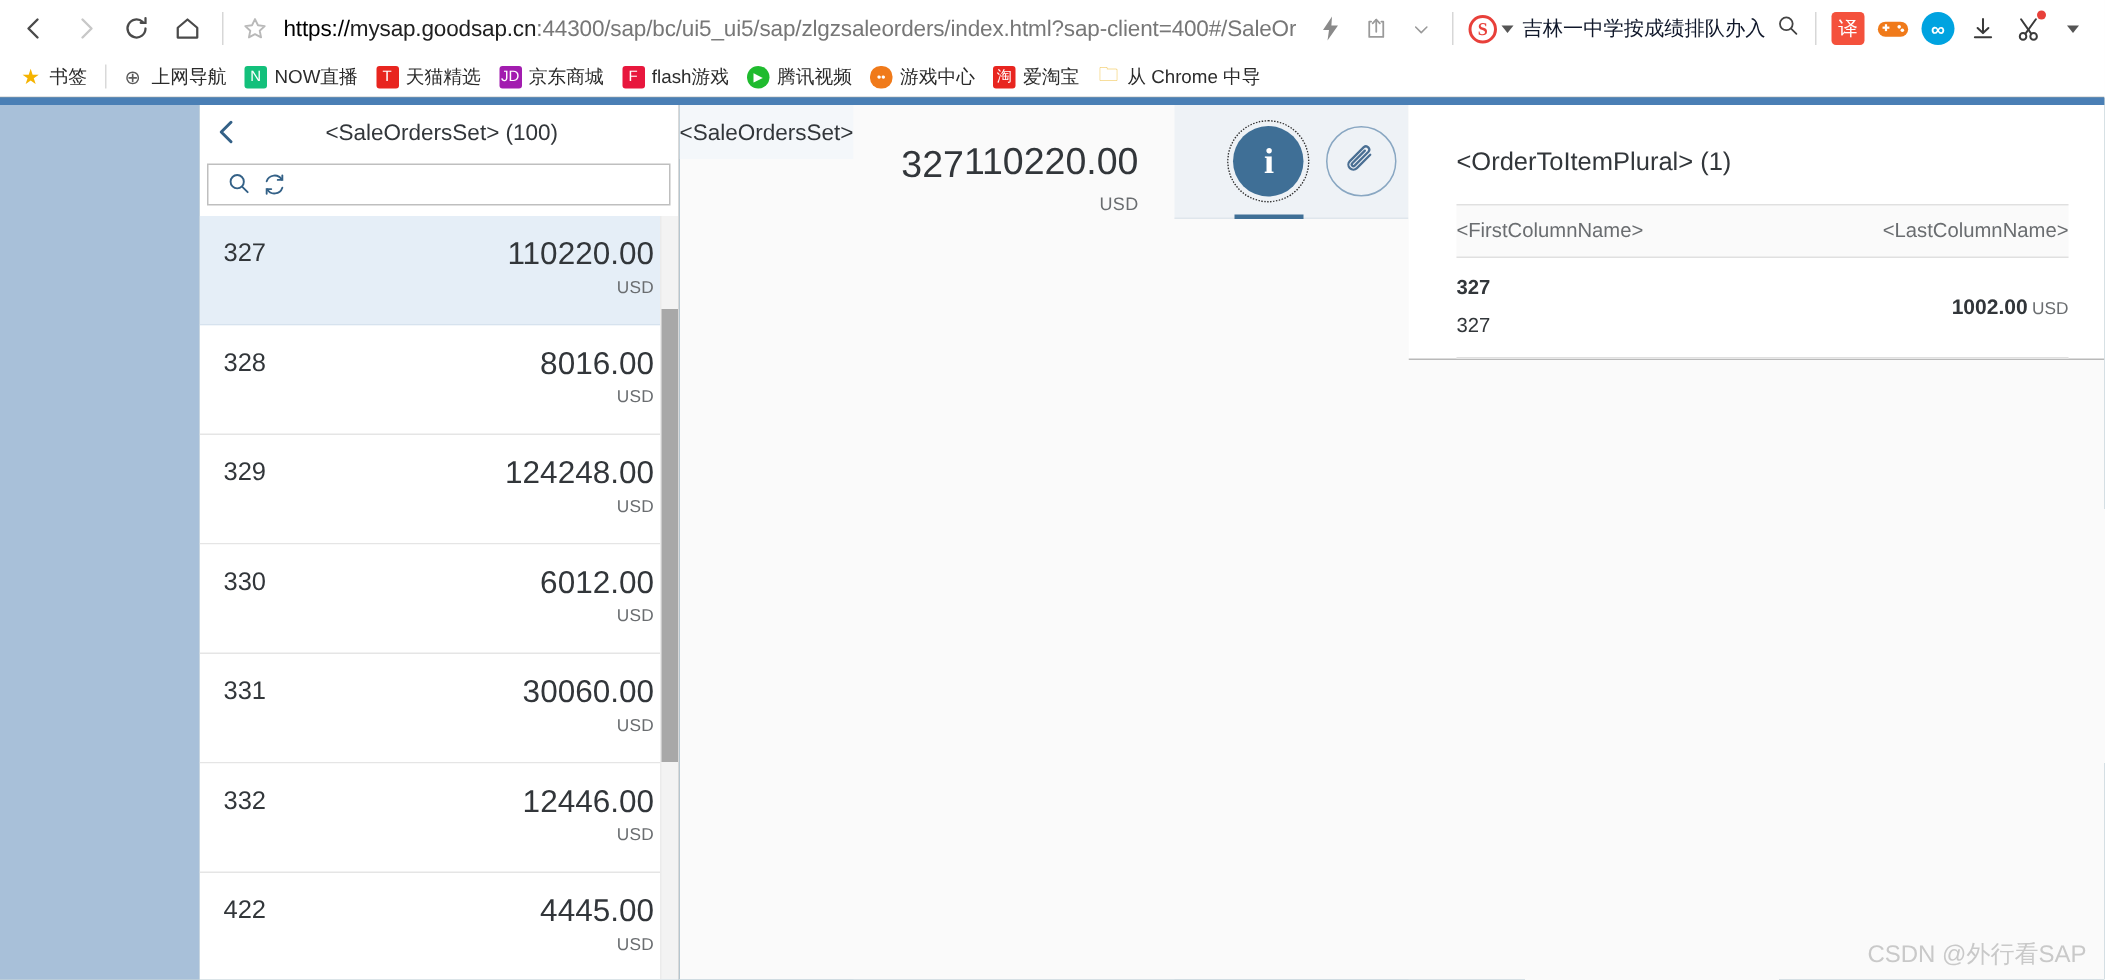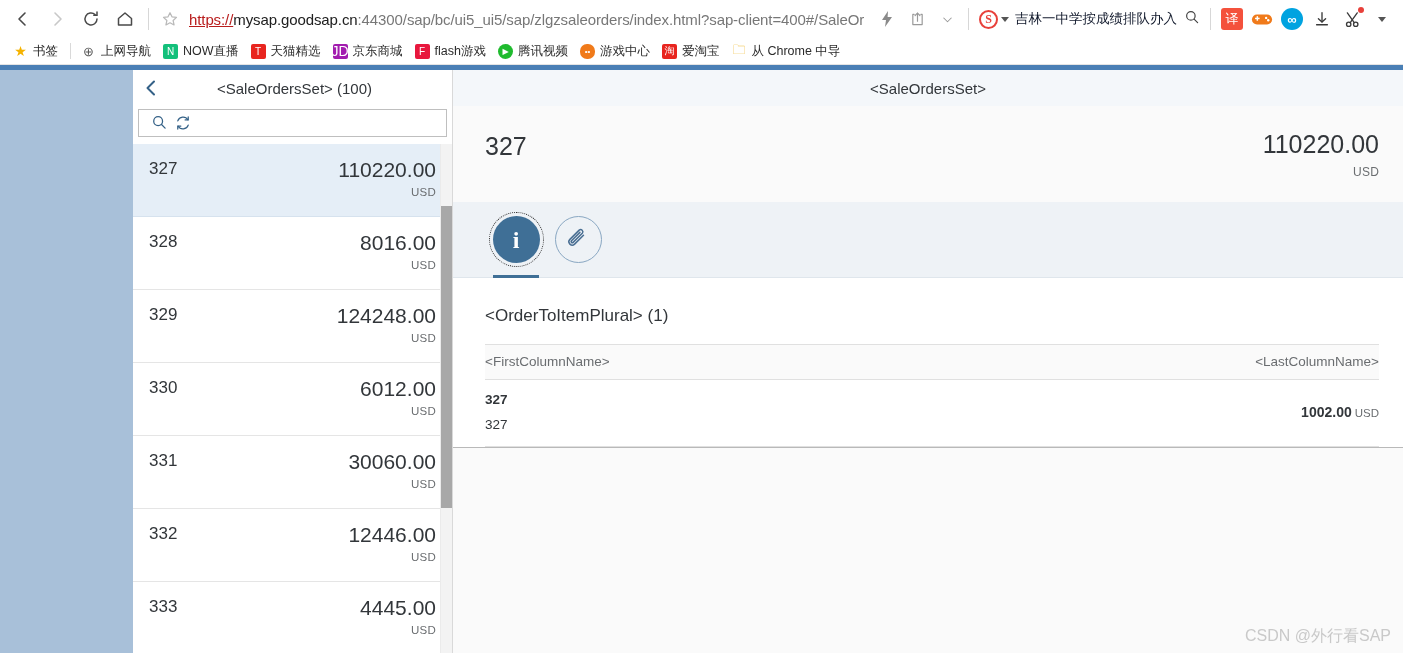--- a/index.html
+++ b/index.html
@@ -46,21 +46,21 @@
     overflow: hidden;
     padding-left: 4px;
   }
   #url-text {
     font-size: 15px;
     color: #3b3b3b;
     white-space: nowrap;
     overflow: hidden;
     letter-spacing: -0.1px;
   }
-  #url-text .scheme { color: #b91c1c; text-decoration: underline; }
+  #url-text .scheme { color: #000000; }
   #url-text .host { color: #202020; }
   #url-text .rest { color: #777777; }
 
   .right-tools { display: flex; align-items: center; flex: 0 0 auto; }
   .rt-icon {
     width: 30px; height: 32px;
     display: flex; align-items: center; justify-content: center;
     position: relative;
   }
 
@@ -276,21 +276,21 @@
     width: 1px;
     background: #d9d9d9;
     flex: 0 0 auto;
   }
 
   
   #detail-panel {
     flex: 1 1 auto;
     background: #fafafa;
     display: flex;
-    flex-direction: column;
+    flex-direction: row;
     overflow: hidden;
   }
   #detail-header-bar {
     height: 36px;
     background: #f4f7fa;
     display: flex;
     align-items: center;
     justify-content: center;
     flex: 0 0 auto;
   }
@@ -571,21 +571,21 @@
       </div>
       <div class="bm">
         <span class="bm-ico" style="background: rgb(19, 192, 123); font-size: 10px;">N</span>
         <span class="bm-label">NOW直播</span>
       </div>
       <div class="bm">
         <span class="bm-ico" style="background: rgb(232, 37, 31); font-size: 10px;">T</span>
         <span class="bm-label">天猫精选</span>
       </div>
       <div class="bm">
-        <span class="bm-ico" style="background: #a21caf; font-size: 14px;">JD</span>
+        <span class="bm-ico" style="background: #a21caf; font-size: 10px;">JD</span>
         <span class="bm-label">京东商城</span>
       </div>
       <div class="bm">
         <span class="bm-ico" style="background: rgb(232, 23, 61); font-size: 10px;">F</span>
         <span class="bm-label">flash游戏</span>
       </div>
       <div class="bm">
         <span class="bm-ico" style="background: rgb(31, 187, 46); border-radius: 50%; font-size: 8px;">▶</span>
         <span class="bm-label">腾讯视频</span>
       </div>
@@ -661,21 +661,21 @@
             </div>
             <div class="list-item">
               <div class="li-id">331</div>
               <div class="li-amount-wrap"><span class="li-amount">30060.00</span><span class="li-currency">USD</span></div>
             </div>
             <div class="list-item">
               <div class="li-id">332</div>
               <div class="li-amount-wrap"><span class="li-amount">12446.00</span><span class="li-currency">USD</span></div>
             </div>
             <div class="list-item">
-              <div class="li-id">333</div>
+              <div class="li-id">422</div>
               <div class="li-amount-wrap"><span class="li-amount">4445.00</span><span class="li-currency">USD</span></div>
             </div>
           </div>
         <div id="master-scrollbar">
           <div id="master-scroll-thumb"></div>
         </div>
       </div>
     </div>
 
     <div id="panel-divider"></div>

